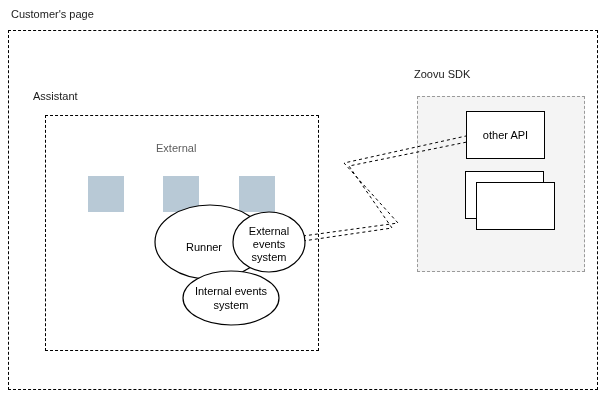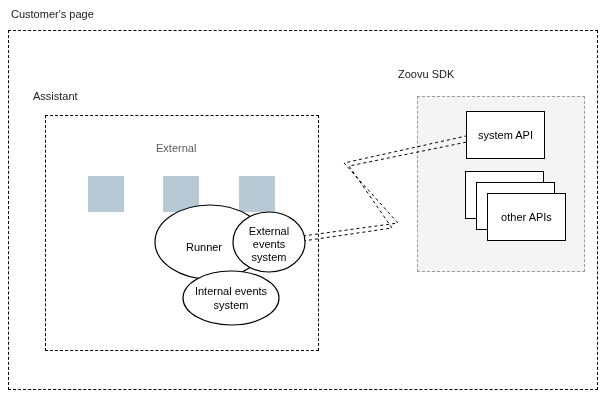--- a/index.html
+++ b/index.html
@@ -92,21 +92,21 @@
   }
   .node-text {
     font-family: "Liberation Sans", sans-serif;
     font-size: 11px;
     fill: #000000;
     text-anchor: middle;
     dominant-baseline: middle;
   }
   
   #sdk-label {
-    left: 398px;
+    left: 414px;
     top: 68px;
   }
   #sdk-box {
     position: absolute;
     left: 417px;
     top: 96px;
     width: 168px;
     height: 176px;
     border: 1px dashed #9a9a9a;
     background: #f4f4f4;
@@ -164,25 +164,24 @@
   <div class="lbl" id="question-label">External</div>
 
   <div class="answer-tile" id="tile-1"></div>
   <div class="answer-tile" id="tile-2"></div>
   <div class="answer-tile" id="tile-3"></div>
 
   <div class="lbl" id="sdk-label">Zoovu SDK</div>
 
   <div id="sdk-box"></div>
 
-  <div class="api-card" id="events-api-card">system API</div>
+  <div class="api-card" id="events-api-card">other API</div>
 
   <div class="api-card" id="other-apis-card-back"></div>
   <div class="api-card" id="other-apis-card-mid"></div>
-  <div class="api-card" id="other-apis-card-front">other APIs</div>
 
   <svg id="vector-layer" viewBox="0 0 606 408">
 
     <polyline class="connector-line" points="303,236 398,223 344,163 466,136"></polyline>
 
     <polyline class="connector-line" points="303,241 392,228 349,166 467,142"></polyline>
 
     <ellipse class="ellipse-shape" cx="210" cy="242" rx="55" ry="37"></ellipse>
 
     <ellipse class="ellipse-shape" cx="231" cy="298" rx="48" ry="27"></ellipse>

